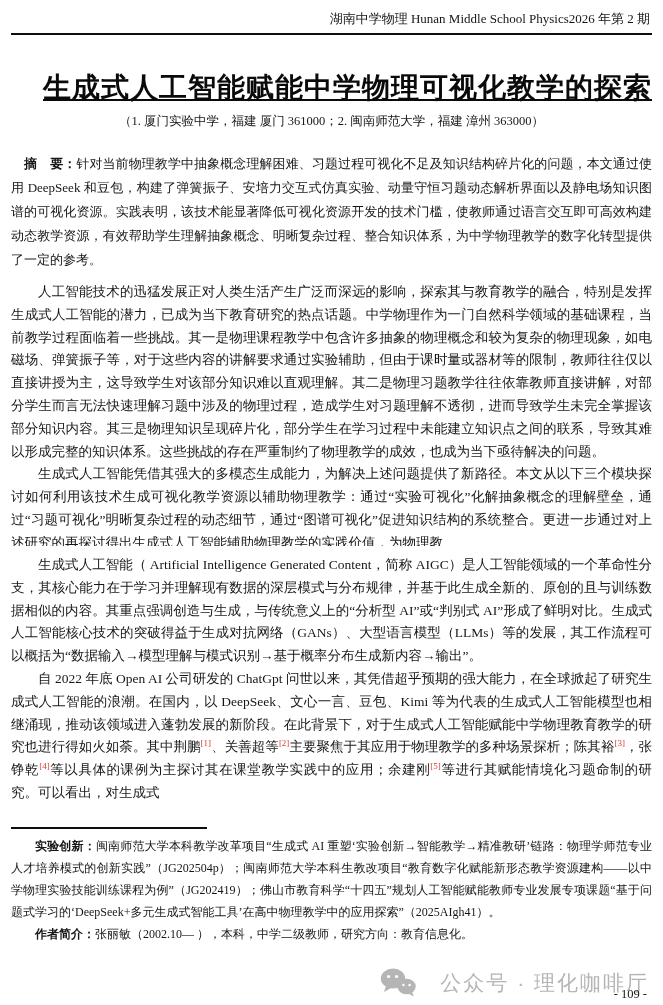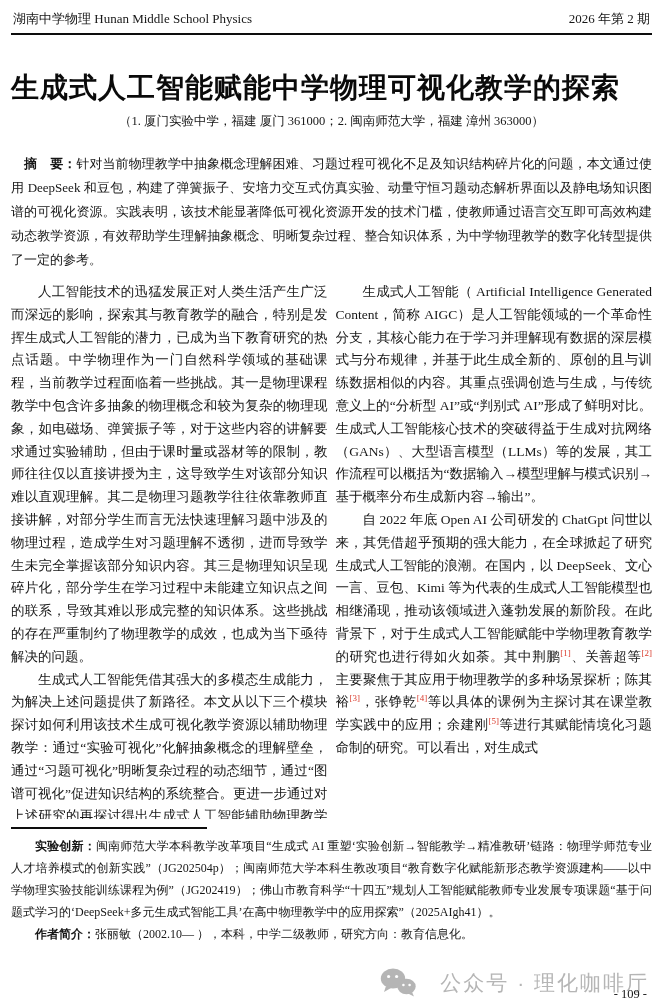--- a/index.html
+++ b/index.html
@@ -9,33 +9,34 @@
     margin:0 auto;
     background:#ffffff;
     box-sizing:border-box;
     padding:6px 11px 0 11px;
     overflow:hidden;
     color:#161616;
     font-family:"Liberation Serif","DejaVu Serif",serif;
   }
   
   .journal-header {
-    display:flex; justify-content:space-between; align-items:flex-end;
+    display:flex; justify-content:flex-end; align-items:flex-end;
     font-size:13px; padding:4px 2px 5px 2px;
     border-bottom:2.5px solid #0d0d0d;
   }
   
   .article-title {
     margin:34px 0 0 0;
-    text-align:left;
+    text-align:right;
     font-family:"Liberation Sans","DejaVu Sans",sans-serif;
     font-weight:bold;
     font-size:28px;
     letter-spacing:1px;
     color:#0a0a0a;
+    text-decoration:underline;
   }
   .authors-line {
     margin-top:18px;
     text-align:center;
     font-size:14.5px;
   }
   .authors-line sup { font-size:9.5px; }
   .affiliation {
     margin-top:6px;
     text-align:center;
@@ -59,20 +60,21 @@
     font-family:Liberation Sans, sans-serif;
     font-weight:bold;
   }
   
   .columns {
     display:flex;
     gap:8px;
     margin-top:9px;
     height:538px;
     overflow:hidden;
+    flex-direction:column;
   }
   .col { flex:1 1 0; overflow:hidden; }
   .col p {
     margin:0;
     font-size:13.5px;
     line-height:22.8px;
     text-align:justify;
     text-indent:2em;
   }
   .col p.no-indent { text-indent:0; }

